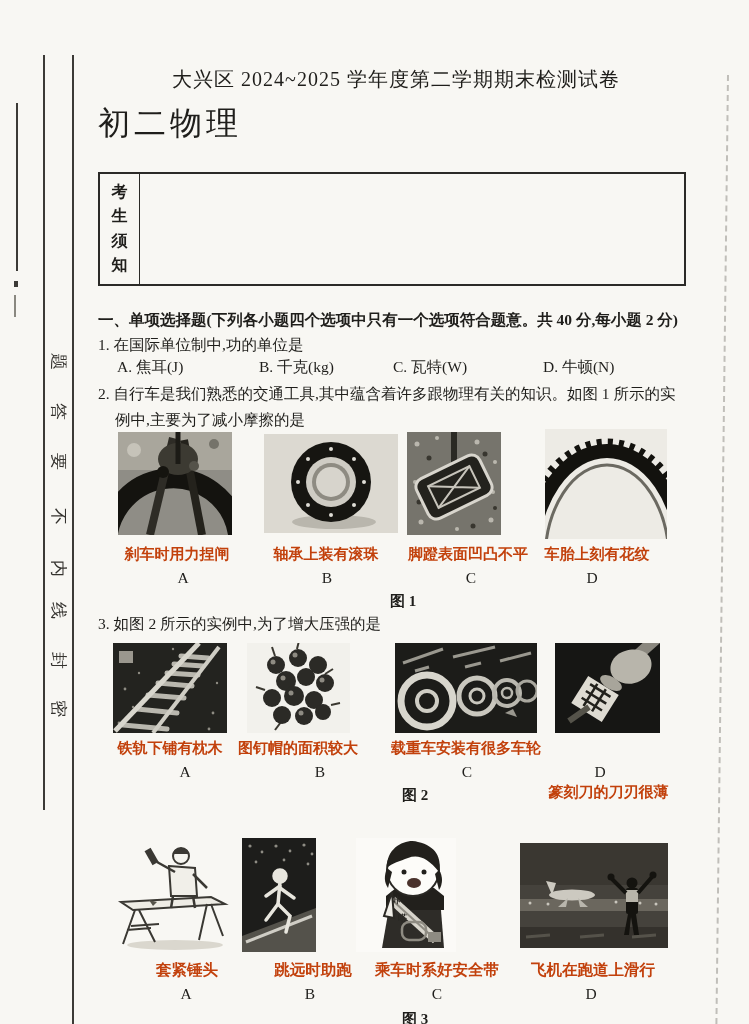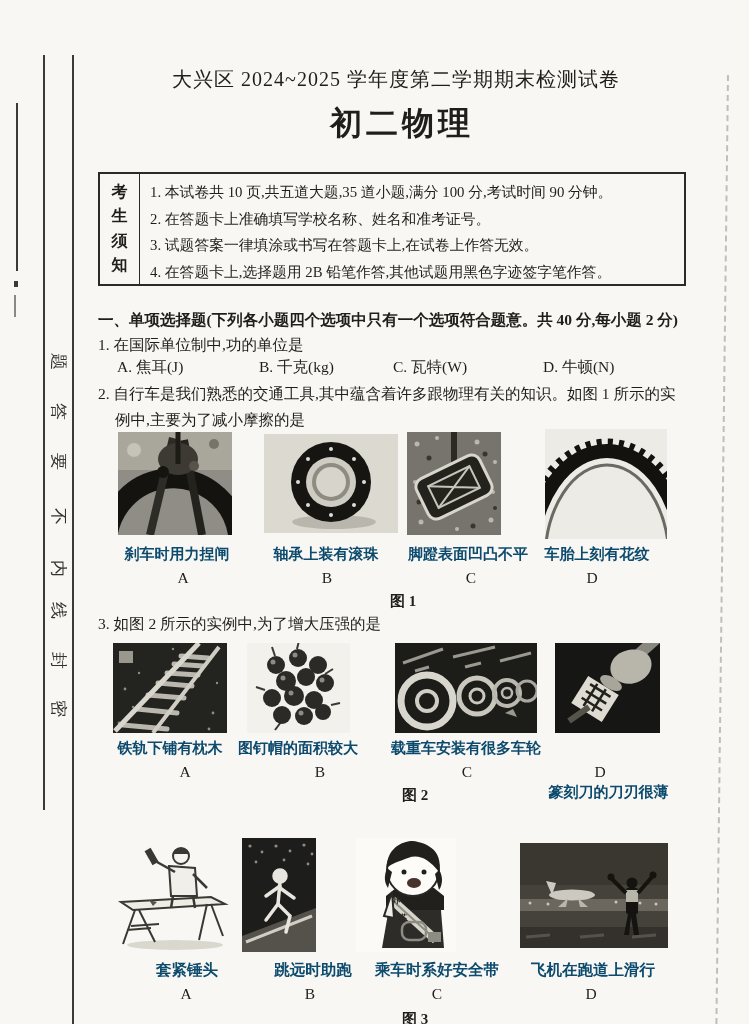--- a/index.html
+++ b/index.html
@@ -5,36 +5,36 @@
   html,body{margin:0;padding:0;background:#e9e8e4;}
   .page{
     position:relative;width:749px;height:1024px;margin:0 auto;
     background:#f8f7f3;overflow:hidden;
     font-family:"Liberation Serif","DejaVu Serif",serif;
     color:#1f1e1b;
   }
   .t{position:absolute;white-space:nowrap;}
   
   .exam-title{left:98px;top:66px;width:596px;text-align:center;font-size:20px;font-weight:normal;letter-spacing:1px;}
-  .subject-title{left:104px;top:102px;width:596px;text-align:center;font-size:32px;font-weight:bold;letter-spacing:4px;}
+  .subject-title{left:98px;top:102px;width:596px;text-align:left;font-size:32px;font-weight:normal;letter-spacing:4px;}
   .exam-date{left:460px;top:147px;width:232px;text-align:right;font-size:15px;}
   
   .notice-box{position:absolute;left:98px;top:172px;width:588px;height:114px;
     border:2px solid #2b2a27;box-sizing:border-box;display:flex;}
   .notice-label{width:39px;border-right:1.5px solid #2b2a27;display:flex;flex-direction:column;
     justify-content:space-around;align-items:center;padding:6px 0;font-size:16px;font-weight:600;}
   .notice-items{flex:1;padding:5px 0 0 10px;}
   .notice-items div{font-size:14.8px;line-height:26.5px;white-space:nowrap;font-weight:500;}
   
   .section-heading{left:98px;top:310px;font-size:15.5px;font-weight:bold;}
   .qtext{font-size:15.5px;}
   .opt{font-size:15.5px;}
   
   .cap{position:absolute;text-align:center;font-size:15px;font-weight:bold;
-    font-family:"Liberation Sans","DejaVu Sans",sans-serif;white-space:nowrap;color:#0c4a6e;}
+    font-family:"Liberation Sans","DejaVu Sans",sans-serif;white-space:nowrap;color:#c2410c;}
   .letter{position:absolute;text-align:center;font-size:15.5px;width:30px;}
   .figlabel{position:absolute;text-align:center;font-size:15px;font-weight:600;width:80px;}
   
   .photo{position:absolute;overflow:hidden;}
   .photo svg{display:block;}
   
   .vline{position:absolute;background:#3c3a36;}
   .seal-char{position:absolute;left:48px;width:20px;text-align:center;font-size:17px;color:#34322e;
     transform:rotate(90deg);font-weight:500;}
   .right-edge{position:absolute;left:727px;top:75px;height:949px;width:0;
@@ -65,26 +65,20 @@
 
   <div class="t exam-title">大兴区 2024~2025 学年度第二学期期末检测试卷</div>
   <div class="t subject-title">初二物理</div>
 
   <div class="notice-box">
     <div class="notice-label">
       <span>考</span>
       <span>生</span>
       <span>须</span>
       <span>知</span>
-    </div>
-    <div class="notice-items">
-      <div>1. 本试卷共 10 页,共五道大题,35 道小题,满分 100 分,考试时间 90 分钟。</div>
-      <div>2. 在答题卡上准确填写学校名称、姓名和准考证号。</div>
-      <div>3. 试题答案一律填涂或书写在答题卡上,在试卷上作答无效。</div>
-      <div>4. 在答题卡上,选择题用 2B 铅笔作答,其他试题用黑色字迹签字笔作答。</div>
     </div>
   </div>
 
   <div class="t section-heading">一、单项选择题(下列各小题四个选项中只有一个选项符合题意。共 40 分,每小题 2 分)</div>
 
   <div class="t qtext" style="left:98px;top:335px;">1. 在国际单位制中,功的单位是</div>
   <div class="t opt" style="left:117px;top:357px;">A. 焦耳(J)</div>
   <div class="t opt" style="left:259px;top:357px;">B. 千克(kg)</div>
   <div class="t opt" style="left:393px;top:357px;">C. 瓦特(W)</div>
   <div class="t opt" style="left:543px;top:357px;">D. 牛顿(N)</div>

